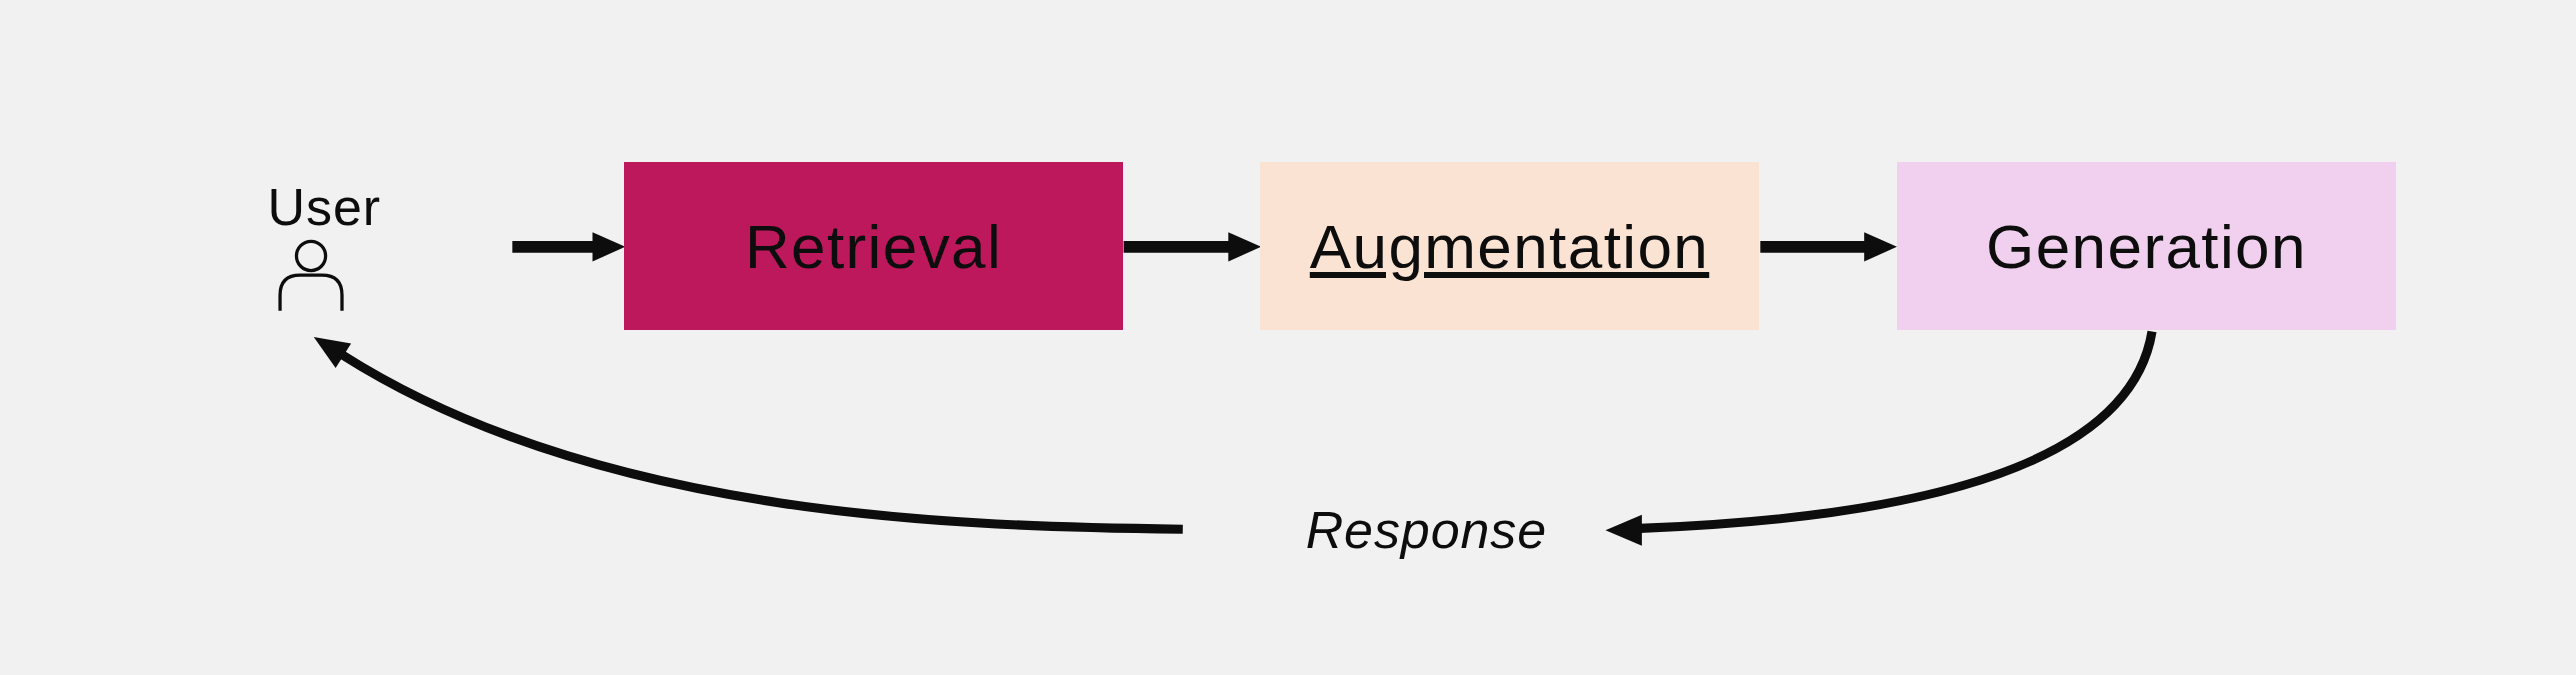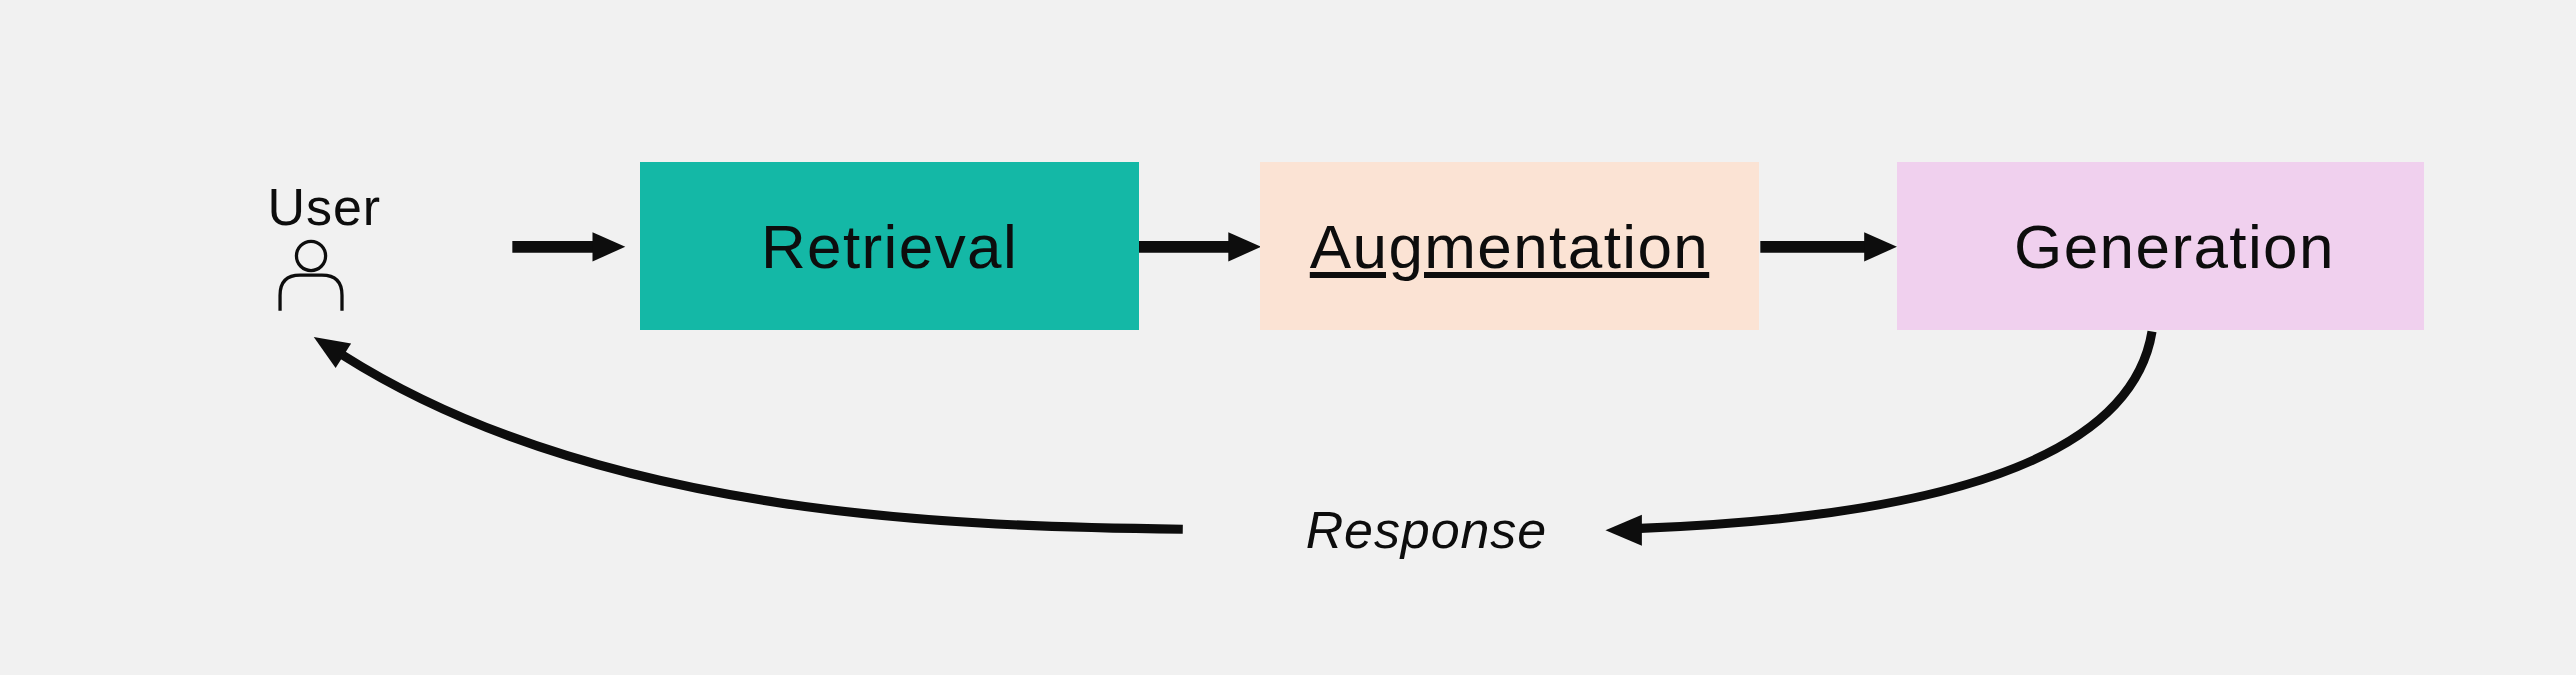--- a/index.html
+++ b/index.html
@@ -90,22 +90,22 @@
     </g>
 
     <g>
       <path d="M 1298 581 C 1060 578 660 570 376 390" fill="none" stroke="#0d0d0d" stroke-width="10"></path>
       <polygon points="344,370 385,377 368,404" fill="#0d0d0d"></polygon>
     </g>
   </svg>
 
   <div id="user-label" class="float-label">User</div>
 
-  <div id="node-retrieval" class="node-box" style="background-color: #14b8a6; margin-left: 16px;">Retrieval</div>
+  <div id="node-retrieval" class="node-box" style="background-color: #be185d;">Retrieval</div>
 
   <div id="node-augmentation" class="node-box" style="background-color: rgb(251, 227, 212); text-decoration: underline;">Augmentation</div>
 
-  <div id="node-generation" class="node-box" style="background-color: rgb(240, 208, 238); padding-left: 28px;">Generation</div>
+  <div id="node-generation" class="node-box" style="background-color: rgb(240, 208, 238);">Generation</div>
 
   <div id="response-label" class="float-label">Response</div>
 
 </div>
 
 
 </body></html>

